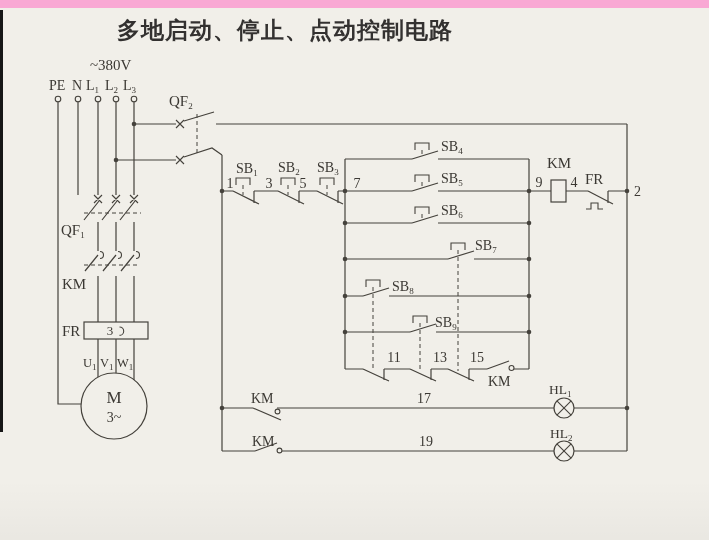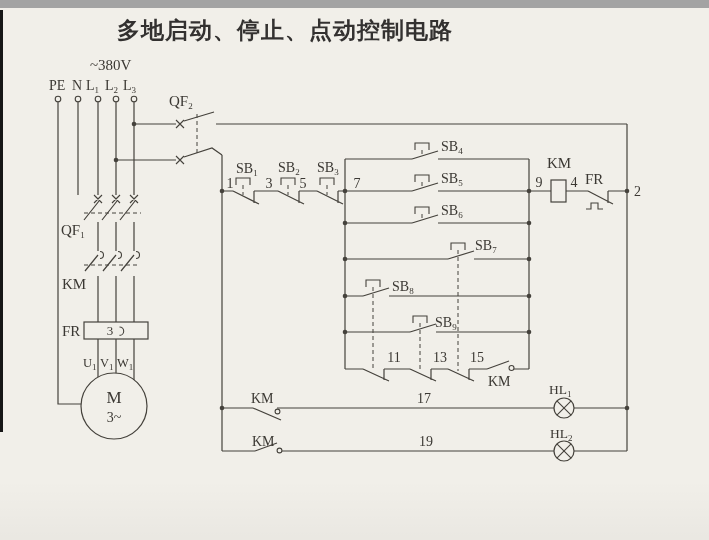--- a/index.html
+++ b/index.html
@@ -1,16 +1,16 @@
 <!DOCTYPE html>
 <html><head>
 <meta charset="utf-8">
 <style>
   html,body{margin:0;padding:0;background:#ffffff;}
-  .stage{position:relative;width:709px;height:540px;overflow:hidden;background:#a3a3a3;
+  .stage{position:relative;width:709px;height:540px;overflow:hidden;background:#f9a8d4;
          font-family:"Liberation Serif","DejaVu Serif",serif;}
   .paper{position:absolute;left:0;top:8px;width:709px;height:532px;background:#f1efe9;}
   .paper:after{content:"";position:absolute;left:0;right:0;bottom:0;height:60px;
          background:linear-gradient(180deg,rgba(0,0,0,0) 0%,rgba(0,0,0,0.03) 100%);}
   .edge{position:absolute;left:0;top:10px;width:3px;height:422px;background:#161616;}
   .title{position:absolute;left:117px;top:15px;font-family:"Liberation Sans","DejaVu Sans",sans-serif;
          font-weight:bold;font-size:23px;letter-spacing:1px;color:#333130;white-space:nowrap;}
   svg{position:absolute;left:0;top:0;}
   .w{stroke:#45423c;stroke-width:1.2;fill:none;}
   .w2{stroke:#45423c;stroke-width:1.1;fill:none;}

